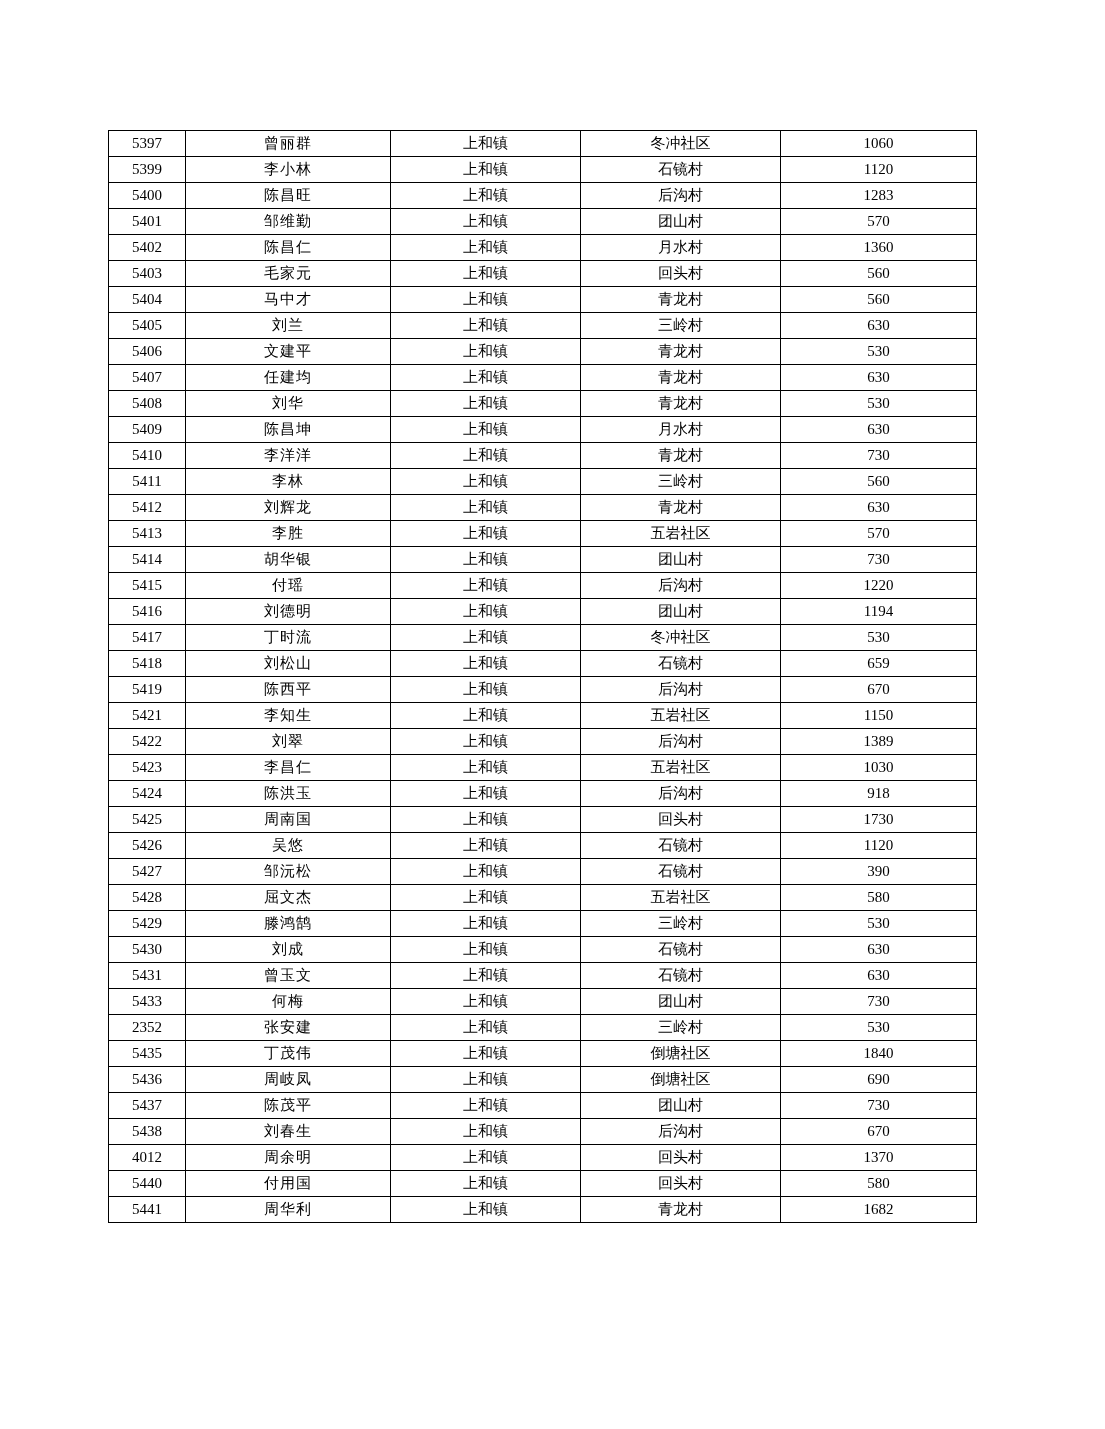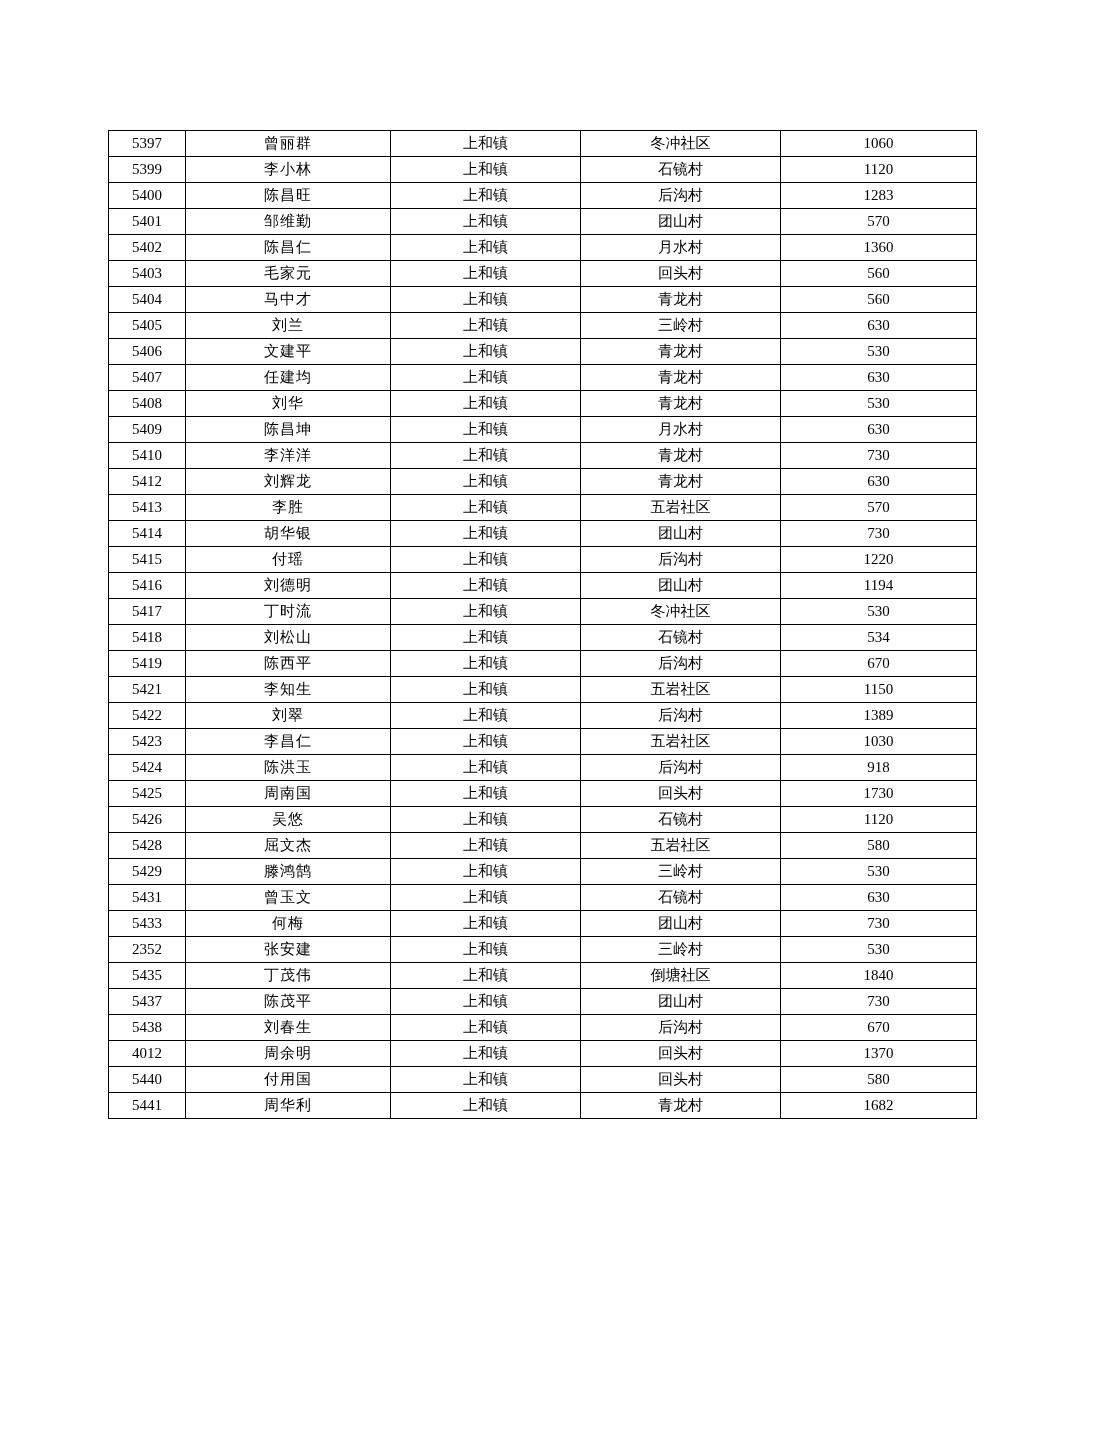--- a/index.html
+++ b/index.html
@@ -153,20 +153,27 @@
   </tr>
 
   <tr>
     <td class="cell-id">5410</td>
     <td class="cell-name">李洋洋</td>
     <td class="cell-town">上和镇</td>
     <td class="cell-village">青龙村</td>
     <td class="cell-amount">730</td>
   </tr>
 
+  <tr>
+    <td class="cell-id">5411</td>
+    <td class="cell-name">李林</td>
+    <td class="cell-town">上和镇</td>
+    <td class="cell-village">三岭村</td>
+    <td class="cell-amount">560</td>
+  </tr>
 
   <tr>
     <td class="cell-id">5412</td>
     <td class="cell-name">刘辉龙</td>
     <td class="cell-town">上和镇</td>
     <td class="cell-village">青龙村</td>
     <td class="cell-amount">630</td>
   </tr>
 
   <tr>
@@ -207,21 +214,21 @@
     <td class="cell-town">上和镇</td>
     <td class="cell-village">冬冲社区</td>
     <td class="cell-amount">530</td>
   </tr>
 
   <tr>
     <td class="cell-id">5418</td>
     <td class="cell-name">刘松山</td>
     <td class="cell-town">上和镇</td>
     <td class="cell-village">石镜村</td>
-    <td class="cell-amount">534</td>
+    <td class="cell-amount">659</td>
   </tr>
 
   <tr>
     <td class="cell-id">5419</td>
     <td class="cell-name">陈西平</td>
     <td class="cell-town">上和镇</td>
     <td class="cell-village">后沟村</td>
     <td class="cell-amount">670</td>
   </tr>
 
@@ -267,37 +274,51 @@
   </tr>
 
   <tr>
     <td class="cell-id">5426</td>
     <td class="cell-name">吴悠</td>
     <td class="cell-town">上和镇</td>
     <td class="cell-village">石镜村</td>
     <td class="cell-amount">1120</td>
   </tr>
 
+  <tr>
+    <td class="cell-id">5427</td>
+    <td class="cell-name">邹沅松</td>
+    <td class="cell-town">上和镇</td>
+    <td class="cell-village">石镜村</td>
+    <td class="cell-amount">390</td>
+  </tr>
 
   <tr>
     <td class="cell-id">5428</td>
     <td class="cell-name">屈文杰</td>
     <td class="cell-town">上和镇</td>
     <td class="cell-village">五岩社区</td>
     <td class="cell-amount">580</td>
   </tr>
 
   <tr>
     <td class="cell-id">5429</td>
     <td class="cell-name">滕鸿鹄</td>
     <td class="cell-town">上和镇</td>
     <td class="cell-village">三岭村</td>
     <td class="cell-amount">530</td>
   </tr>
 
+  <tr>
+    <td class="cell-id">5430</td>
+    <td class="cell-name">刘成</td>
+    <td class="cell-town">上和镇</td>
+    <td class="cell-village">石镜村</td>
+    <td class="cell-amount">630</td>
+  </tr>
 
   <tr>
     <td class="cell-id">5431</td>
     <td class="cell-name">曾玉文</td>
     <td class="cell-town">上和镇</td>
     <td class="cell-village">石镜村</td>
     <td class="cell-amount">630</td>
   </tr>
 
 
@@ -318,20 +339,27 @@
   </tr>
 
   <tr>
     <td class="cell-id">5435</td>
     <td class="cell-name">丁茂伟</td>
     <td class="cell-town">上和镇</td>
     <td class="cell-village">倒塘社区</td>
     <td class="cell-amount">1840</td>
   </tr>
 
+  <tr>
+    <td class="cell-id">5436</td>
+    <td class="cell-name">周岐凤</td>
+    <td class="cell-town">上和镇</td>
+    <td class="cell-village">倒塘社区</td>
+    <td class="cell-amount">690</td>
+  </tr>
 
   <tr>
     <td class="cell-id">5437</td>
     <td class="cell-name">陈茂平</td>
     <td class="cell-town">上和镇</td>
     <td class="cell-village">团山村</td>
     <td class="cell-amount">730</td>
   </tr>
 
   <tr>

